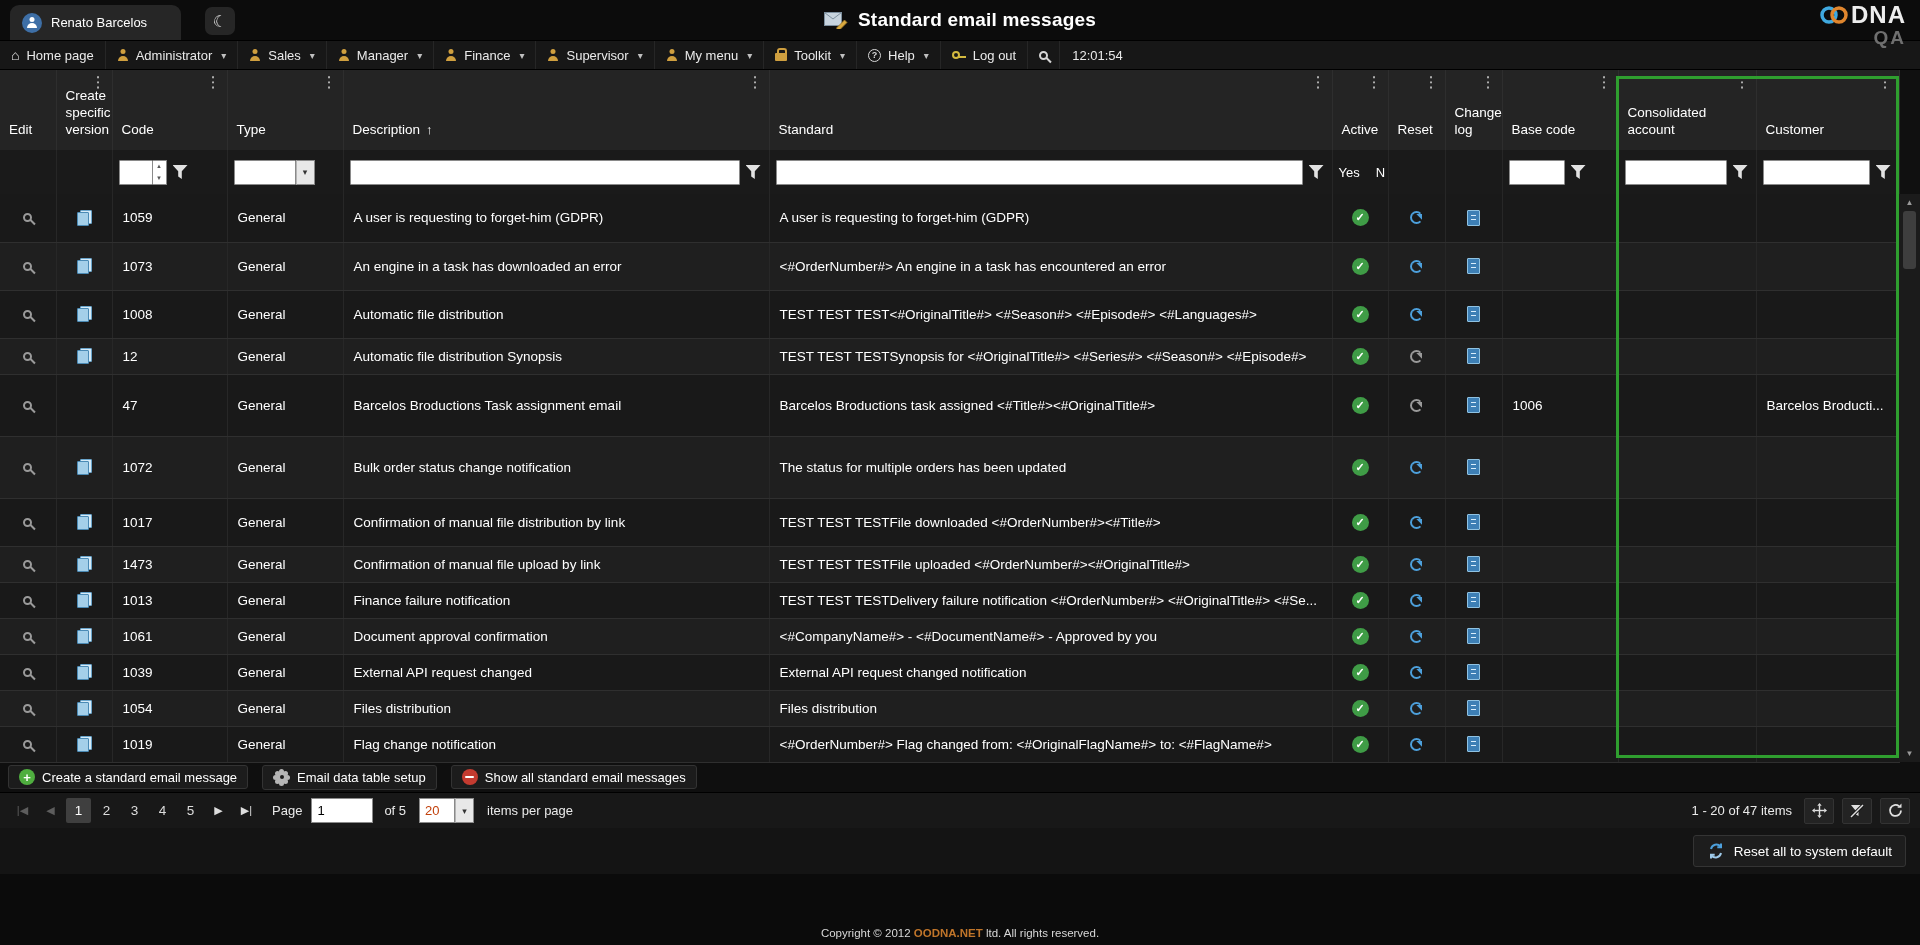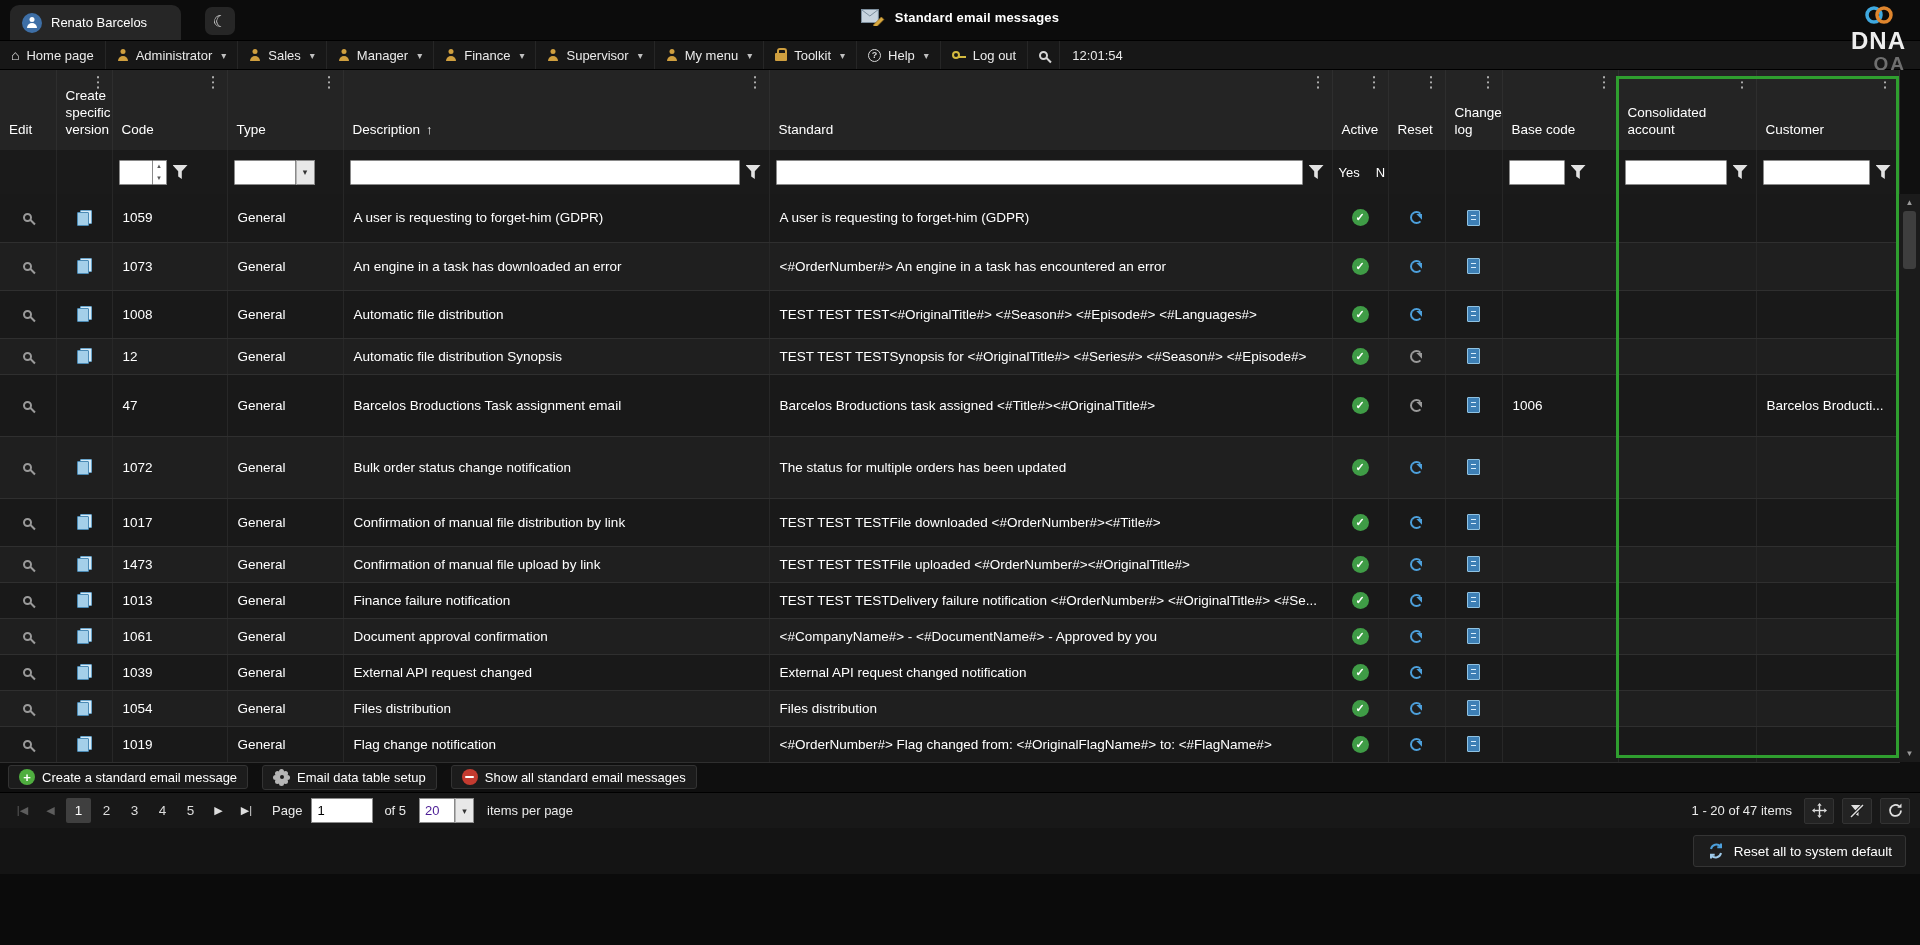--- a/index.html
+++ b/index.html
@@ -19,23 +19,23 @@
   .avatar { width:20px; height:20px; border-radius:50%; background:#3e6fa6;
     display:flex; align-items:center; justify-content:center; }
   .avatar .personic { color:#fff; width:11px; height:11px; }
   .moon-btn {
     position:absolute; left:205px; top:7px; width:30px; height:28px;
     background:#262626; border:none; border-radius:7px; color:#e8e8e8;
     font-size:16px; cursor:pointer; font-family:inherit;
   }
   .title-wrap { position:absolute; left:50%; top:9px; transform:translateX(-50%);
     display:flex; align-items:center; gap:10px; }
-  .title-wrap h1 { font-size:13px; font-weight:bold; letter-spacing:.2px; }
+  .title-wrap h1 { font-size:19px; font-weight:bold; letter-spacing:.2px; }
   .logo { position:absolute; right:14px; top:3px; text-align:right; line-height:1; }
-  .logo-top { display:flex; align-items:center; gap:2px; justify-content:flex-end;flex-direction:column; }
+  .logo-top { display:flex; align-items:center; gap:2px; justify-content:flex-end; }
   .logo-main { font-size:24px; font-weight:bold; color:#ededed; letter-spacing:1px; }
   .logo-sub { font-size:19px; font-weight:bold; color:#6f6f6f; letter-spacing:2px; margin-top:1px; }
   
   .menubar { display:flex; align-items:stretch; height:30px; background:#171717;
     border-top:1px solid #000; border-bottom:1px solid #000; }
   .mitem { display:flex; align-items:center; gap:7px; padding:0 11px;
     border-right:1px solid #262626; cursor:pointer; white-space:nowrap; color:#eaeaea; }
   .mitem .caret { font-size:10px; color:#c0c0c0; margin-left:2px; }
   .mclock { display:flex; align-items:center; padding:0 12px; color:#eaeaea; }
   
@@ -150,21 +150,21 @@
     font-size:11px; cursor:pointer; font-family:inherit; border-radius:2px; }
   .pbtn.disabled { color:#5d5d5d; cursor:default; }
   .pnum { width:25px; height:25px; background:transparent; border:none; color:#ddd;
     font-size:13.5px; cursor:pointer; font-family:inherit; border-radius:2px; }
   .pnum.current { background:#3f3f3f; color:#fff; }
   .plabel { margin:0 6px 0 10px; color:#eaeaea; }
   .pageinput { width:62px; height:25px; border:1px solid #8a8a8a; background:#fff;
     color:#000; font-family:inherit; font-size:13px; padding:0 5px; }
   .oflabel { margin:0 10px 0 8px; color:#eaeaea; }
   .psize { display:flex; align-items:center; }
-  .psize-val { width:36px; height:25px; background:#fff; color:#4c1d95; display:flex;
+  .psize-val { width:36px; height:25px; background:#fff; color:#c2410c; display:flex;
     align-items:center; padding:0 5px; border:1px solid #8a8a8a; font-size:13px; }
   .pright { margin-left:auto; display:flex; align-items:center; gap:8px; }
   .rangetext { color:#eaeaea; margin-right:4px; }
   .ibtn { width:30px; height:26px; background:#232323; border:1px solid #333;
     border-radius:2px; display:flex; align-items:center; justify-content:center; cursor:pointer; }
   
   .resetbar { height:46px; background:#141414; display:flex; justify-content:flex-end;
     align-items:center; padding:0 14px; }
   .resetbtn { display:flex; align-items:center; gap:9px; background:#1d1d1d;
     border:1px solid #343434; border-radius:3px; color:#fff; font-family:inherit;
@@ -725,14 +725,17 @@
       <svg width="18" height="18" viewBox="0 0 18 18">
           <path d="M4 7a5.5 5.5 0 0 1 9.5-2.5" fill="none" stroke="#4da0dc" stroke-width="2"></path>
           <path d="M14 1.5V5.2h-3.7" fill="none" stroke="#4da0dc" stroke-width="2"></path>
           <path d="M14 11a5.5 5.5 0 0 1-9.5 2.5" fill="none" stroke="#9ec9e8" stroke-width="2"></path>
           <path d="M4 16.5v-3.7h3.7" fill="none" stroke="#9ec9e8" stroke-width="2"></path>
         </svg>
       <span>Reset all to system default</span>
     </button>
   </div>
 
+  <footer class="pagefooter">
+    <span>Copyright © 2012 </span><span class="brand">OODNA.NET</span><span> ltd. All rights reserved.</span>
+  </footer>
 
 </div>
 
 </body></html>

